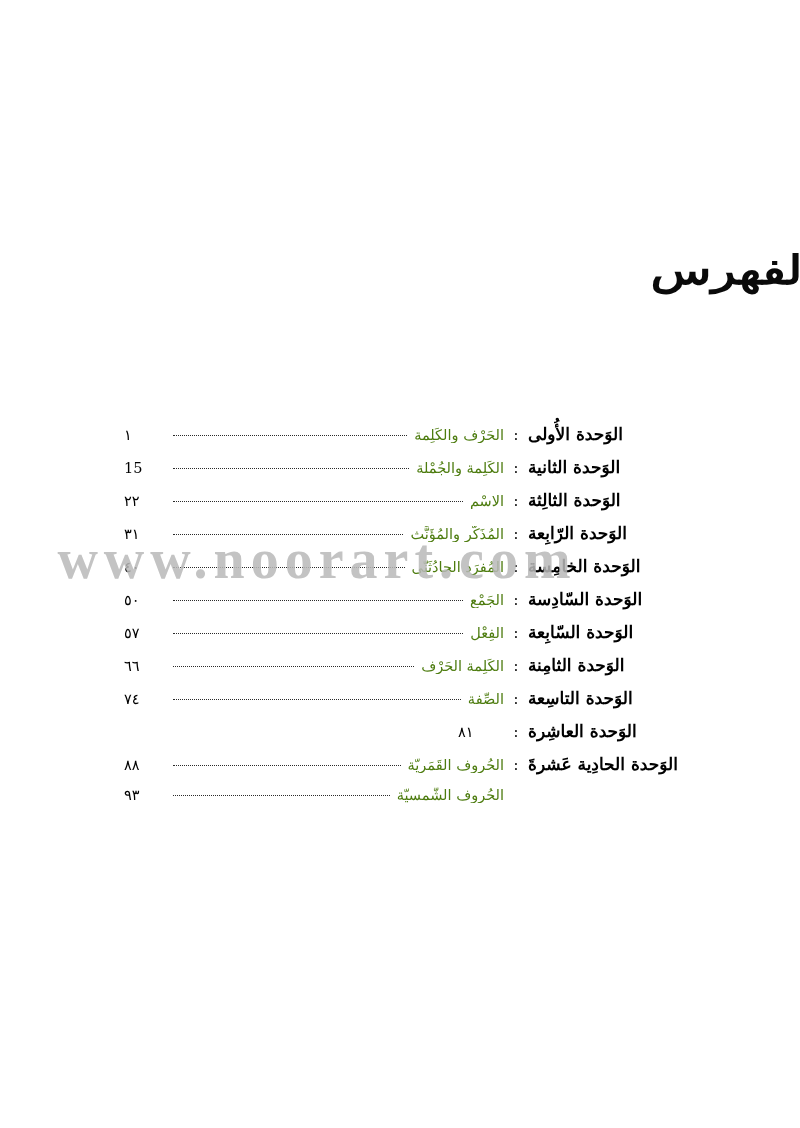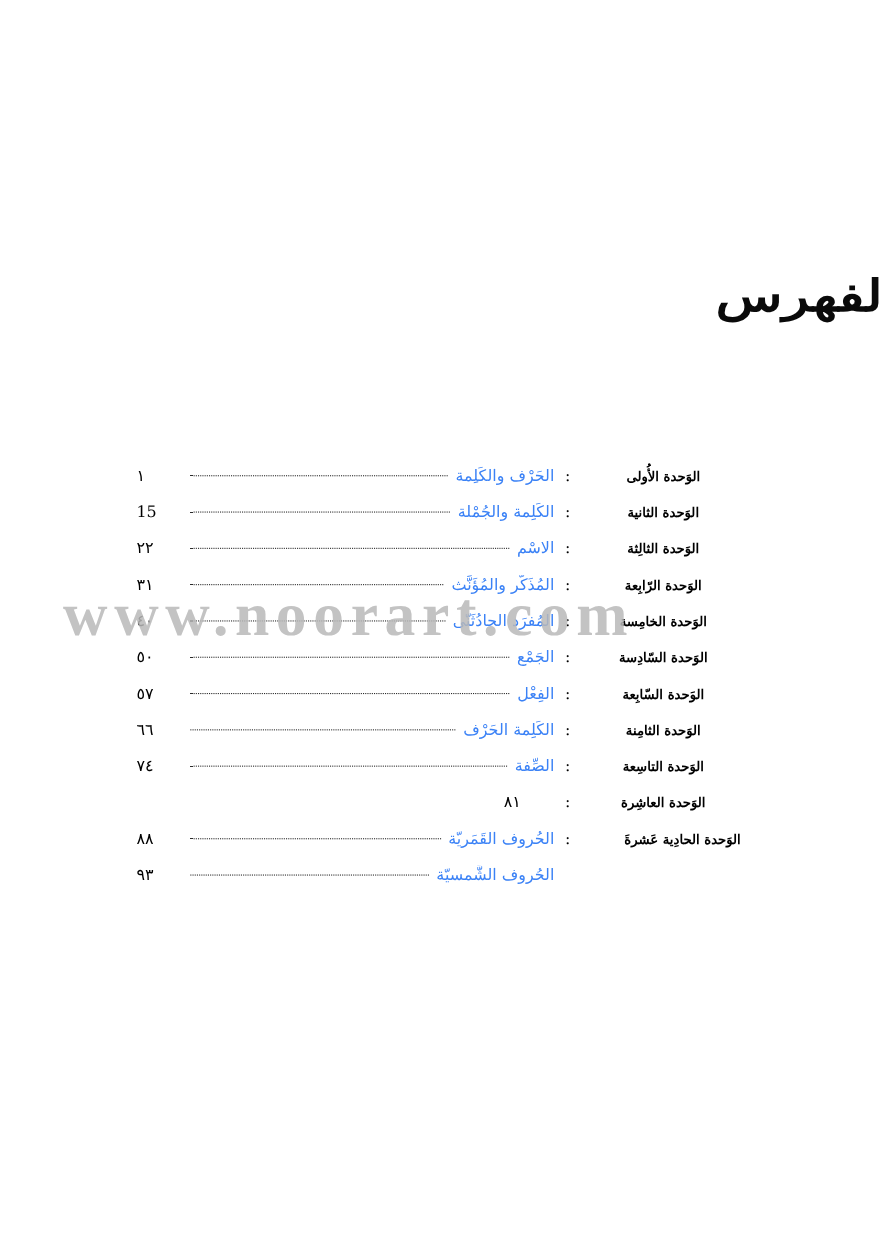--- a/index.html
+++ b/index.html
@@ -54,22 +54,22 @@
     display: flex;
     flex-direction: row;
     align-items: baseline;
     height: 33px;
     width: 100%;
     direction: rtl;
   }
 
   .unit {
     flex: 0 0 150px;
-    text-align: center;
-    font-size: 12px;
+    text-align: left;
+    font-size: 17px;
     font-weight: 700;
     color: #000;
     white-space: nowrap;
     padding-right: 2px;
   }
   .unit.wide {
     flex: 0 0 185px;
     margin-right: -35px;
   }
 
@@ -83,21 +83,21 @@
   .entry {
     flex: 1 1 auto;
     position: relative;
     display: flex;
     flex-direction: row;
     align-items: baseline;
     overflow: hidden;
   }
   .entry-title {
     font-size: 14.5px;
-    color: #3b82f6;
+    color: #4d7c0f;
     white-space: nowrap;
     padding-left: 4px;
   }
   .dots {
     flex: 1 1 auto;
     border-bottom: 1px dotted #2b2b2b;
     transform: translateY(-4px);
     margin: 0 3px;
     height: 0;
   }

